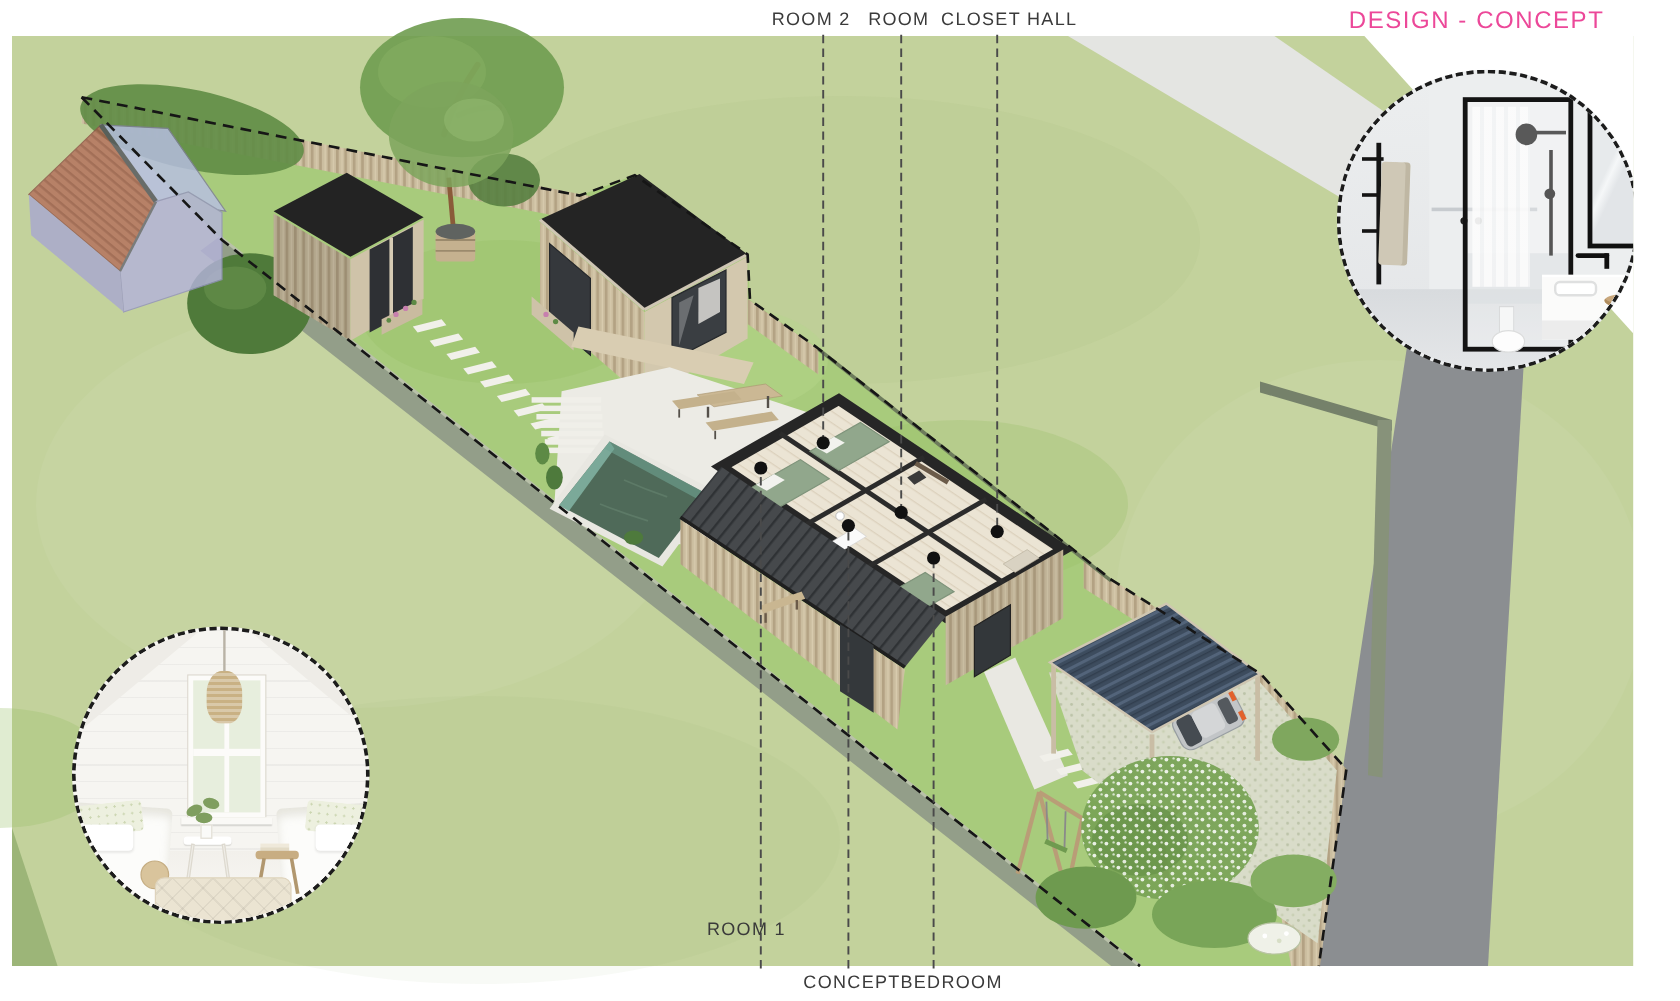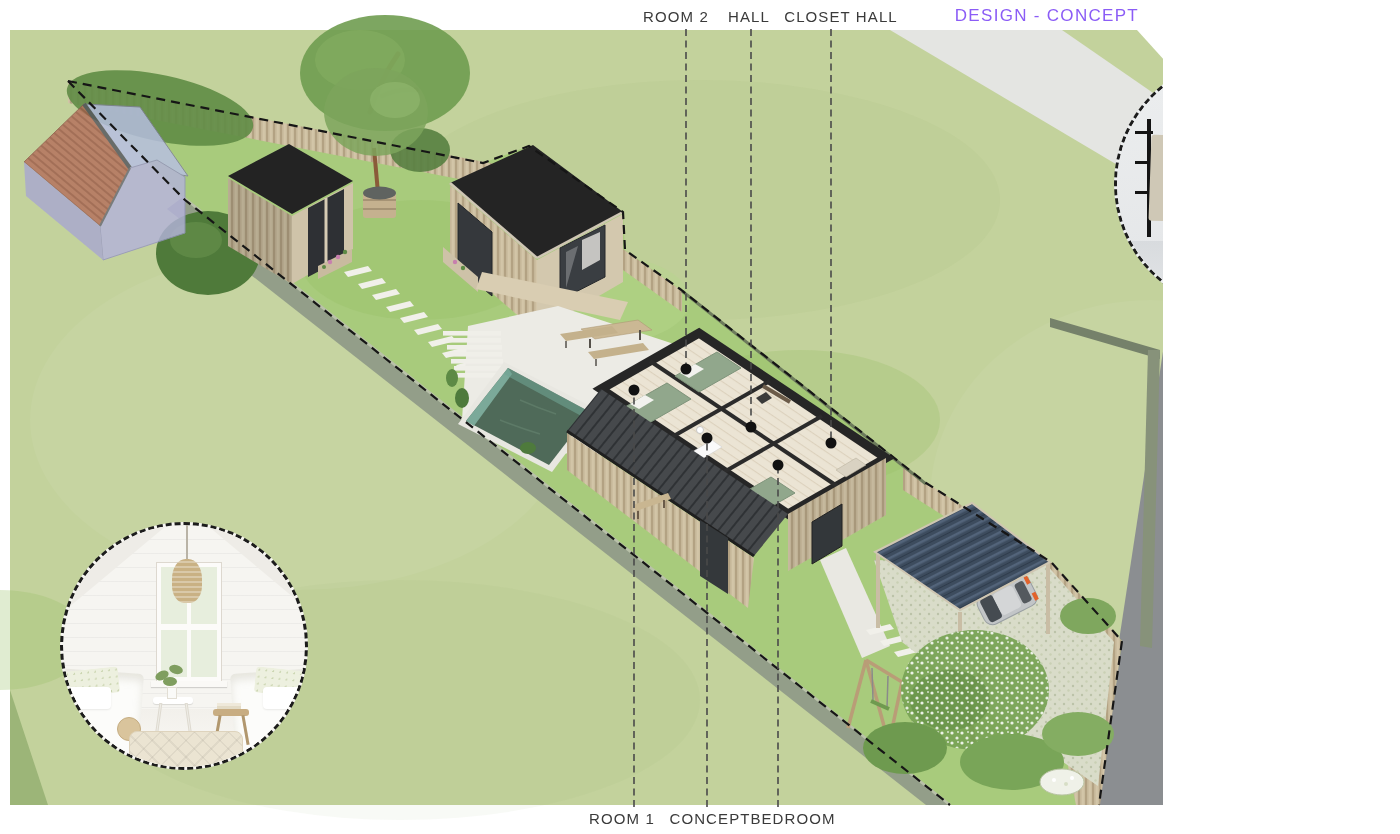--- a/index.html
+++ b/index.html
@@ -1,23 +1,23 @@
 <!DOCTYPE html>
 <html><head>
 <meta charset="utf-8">
 <style>
   html,body{margin:0;padding:0;background:#ffffff;}
-  #stage{position:relative;width:1163px;height:834px;background:#ffffff;overflow:hidden;
+  #stage{position:relative;width:1361px;height:834px;background:#ffffff;overflow:hidden;
          font-family:"Liberation Sans","DejaVu Sans",sans-serif;}
   #scene{position:absolute;left:0;top:0;}
   #callout-overlay{position:absolute;left:0;top:0;pointer-events:none;z-index:30;}
   .callout-label{position:absolute;transform:translateX(-50%);white-space:nowrap;
     font-size:15px;letter-spacing:1.1px;color:#3a3a3a;z-index:40;}
-  .design-title{position:absolute;right:24px;top:6px;font-size:17px;letter-spacing:1.3px;
-    color:#8b5cf6;z-index:40;}
+  .design-title{position:absolute;right:24px;top:6px;font-size:20px;letter-spacing:1.3px;
+    color:#ec4899;z-index:40;}
   
   .inset{position:absolute;border-radius:50%;border:3px dashed #1c1c1c;box-sizing:border-box;
     overflow:hidden;z-index:20;}
   .inset *{position:absolute;box-sizing:border-box;}
   #inset-bathroom{left:1114px;top:58px;width:252px;height:252px;background:#eceeef;}
   .bth-wall-left{left:0;top:0;width:74px;height:252px;background:linear-gradient(180deg,#eceeef,#e3e5e7);}
   .bth-floor{left:0;bottom:0;width:252px;height:66px;background:linear-gradient(180deg,#d8dbde,#e4e6e8);}
   .bth-niche{left:76px;top:112px;width:88px;height:3px;background:#c7cbcf;}
   .bth-dot{width:6px;height:6px;border-radius:50%;background:#1d1d1d;top:120px;}
   .bth-rail{left:30px;top:58px;width:4px;height:118px;background:#141414;}
@@ -425,23 +425,23 @@
       <circle cx="831" cy="443" r="5.5" fill="#111111"></circle>
       <line x1="634" y1="807" x2="634" y2="390" stroke="#4a4a4a" stroke-width="1.6" stroke-dasharray="7 4.5"></line>
       <circle cx="634" cy="390" r="5.5" fill="#111111"></circle>
       <line x1="707" y1="807" x2="707" y2="438" stroke="#4a4a4a" stroke-width="1.6" stroke-dasharray="7 4.5"></line>
       <circle cx="707" cy="438" r="5.5" fill="#111111"></circle>
       <line x1="778" y1="807" x2="778" y2="465" stroke="#4a4a4a" stroke-width="1.6" stroke-dasharray="7 4.5"></line>
       <circle cx="778" cy="465" r="5.5" fill="#111111"></circle>
     </svg>
 <div id="callouts-top">
       <div class="callout-label" style="left: 676px; top: 8px;">ROOM 2</div>
-      <div class="callout-label" style="left: 749px; top: 8px;">HALL</div>
+      <div class="callout-label" style="left: 749px; top: 8px;">ROOM</div>
       <div class="callout-label" style="left: 841px; top: 8px;">CLOSET HALL</div>
     </div>
 <div id="callouts-bottom">
-      <div class="callout-label" style="left: 622px; top: 810px;">ROOM 1</div>
+      <div class="callout-label" style="left: 622px; top: 766px;">ROOM 1</div>
       <div class="callout-label" style="left: 710px; top: 810px;">CONCEPT</div>
       <div class="callout-label" style="left: 793px; top: 810px; text-align: right;">BEDROOM</div>
     </div>
 <div class="design-title">DESIGN - CONCEPT</div>
 
 </div>
 
 </body></html>

